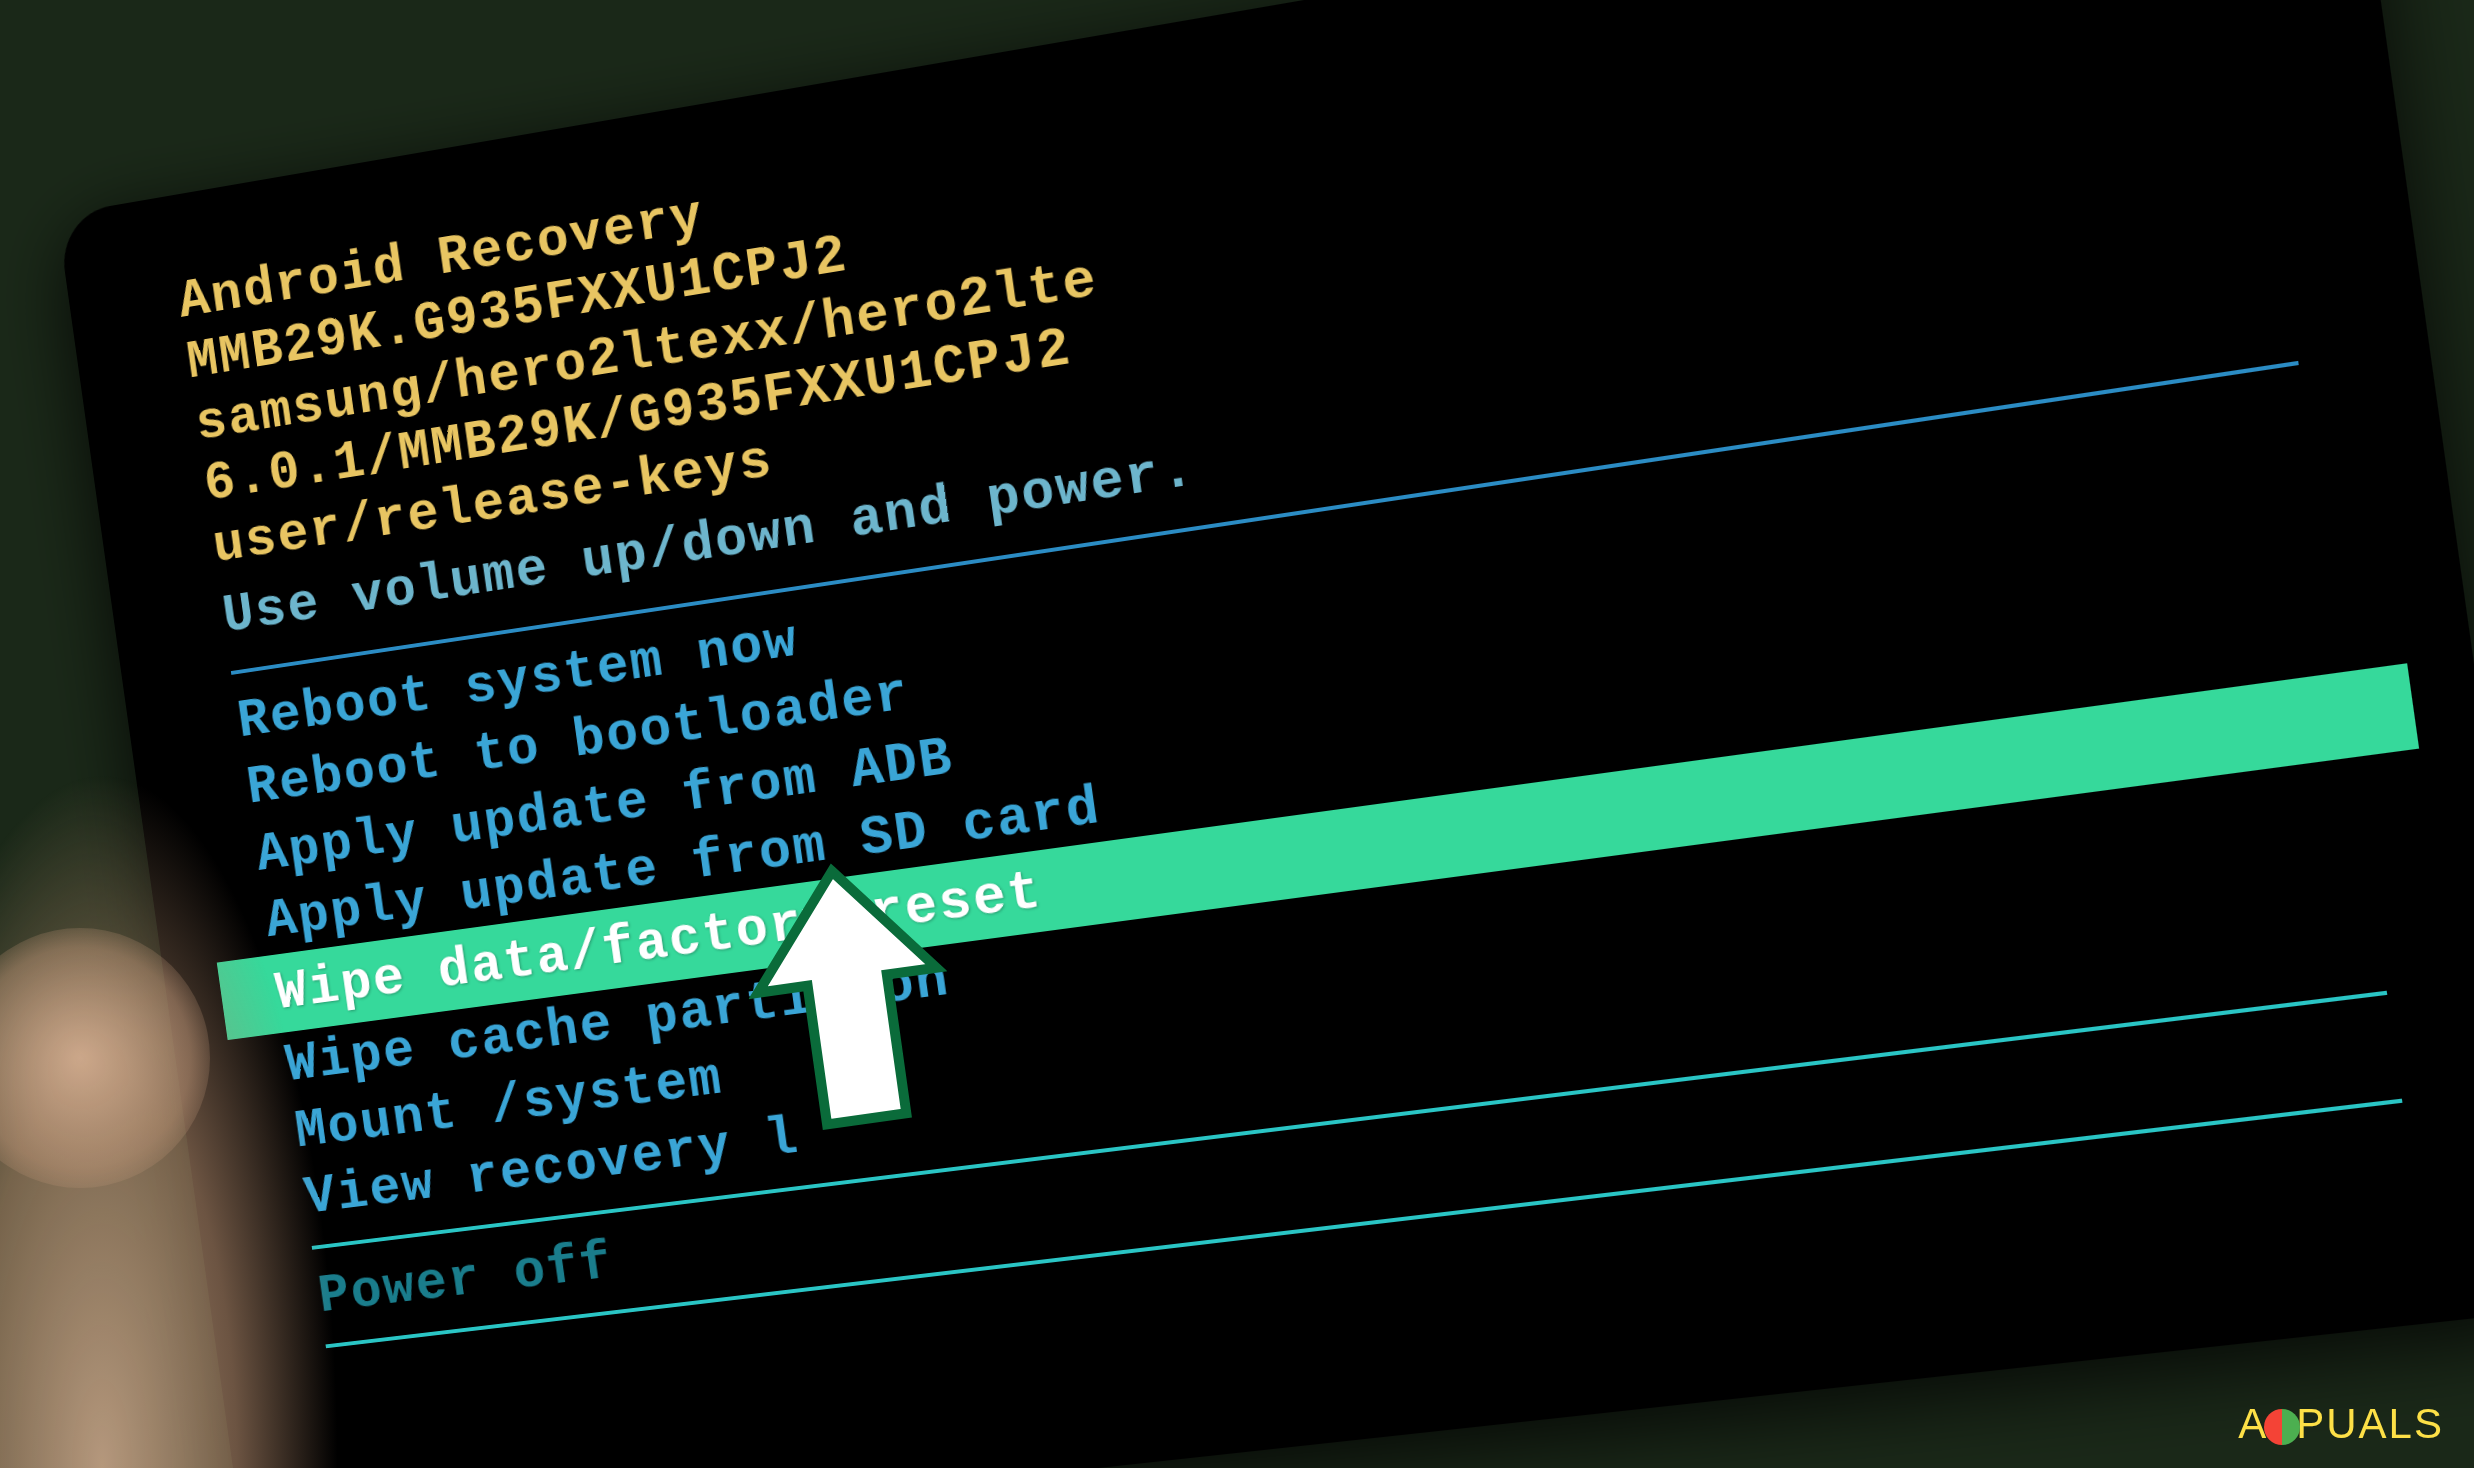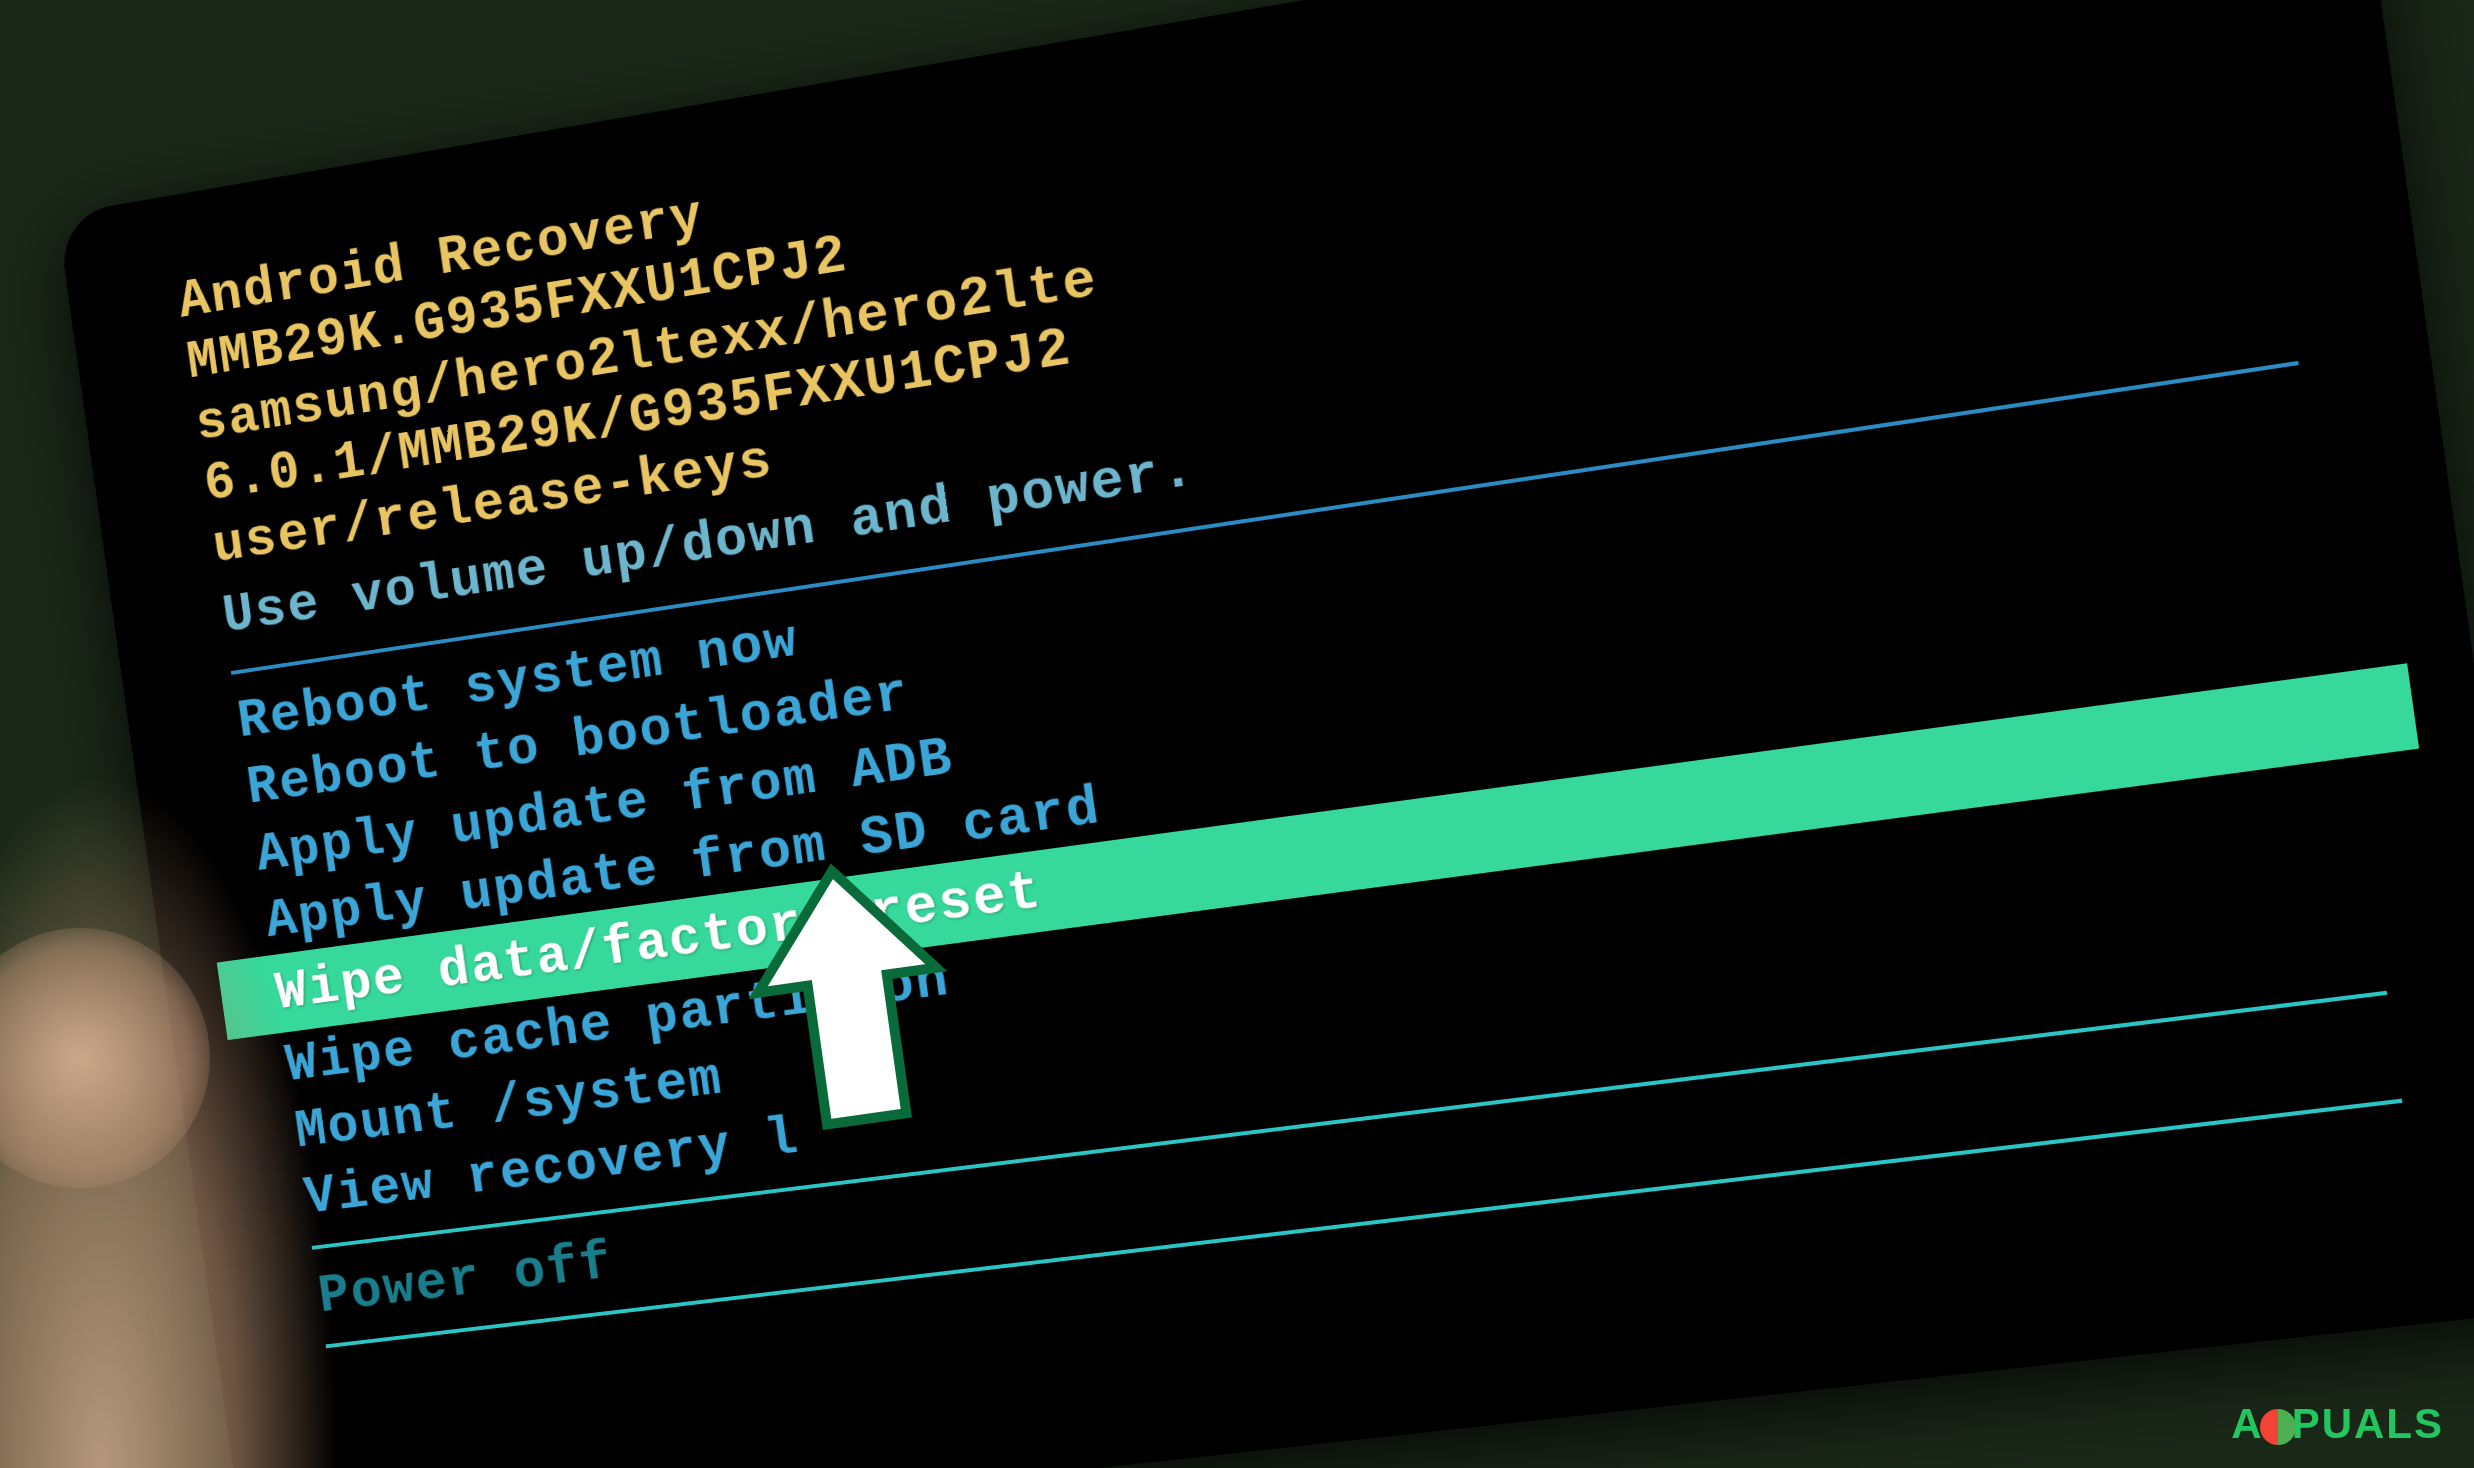--- a/index.html
+++ b/index.html
@@ -108,23 +108,23 @@
     .arrow-svg {
       width: 200px;
       height: 280px;
       transform: rotate(-8deg);
     }
 
     .watermark {
       position: absolute;
       bottom: 20px;
       right: 30px;
-      color: #22c55e;
+      color: #fde047;
       font-size: 42px;
-      font-weight: bold;
+      font-weight: normal;
       letter-spacing: 2px;
       font-family: Arial, sans-serif;
       z-index: 200;
     }
 
     .watermark-o {
       display: inline-block;
       width: 36px;
       height: 36px;
       border-radius: 50%;

